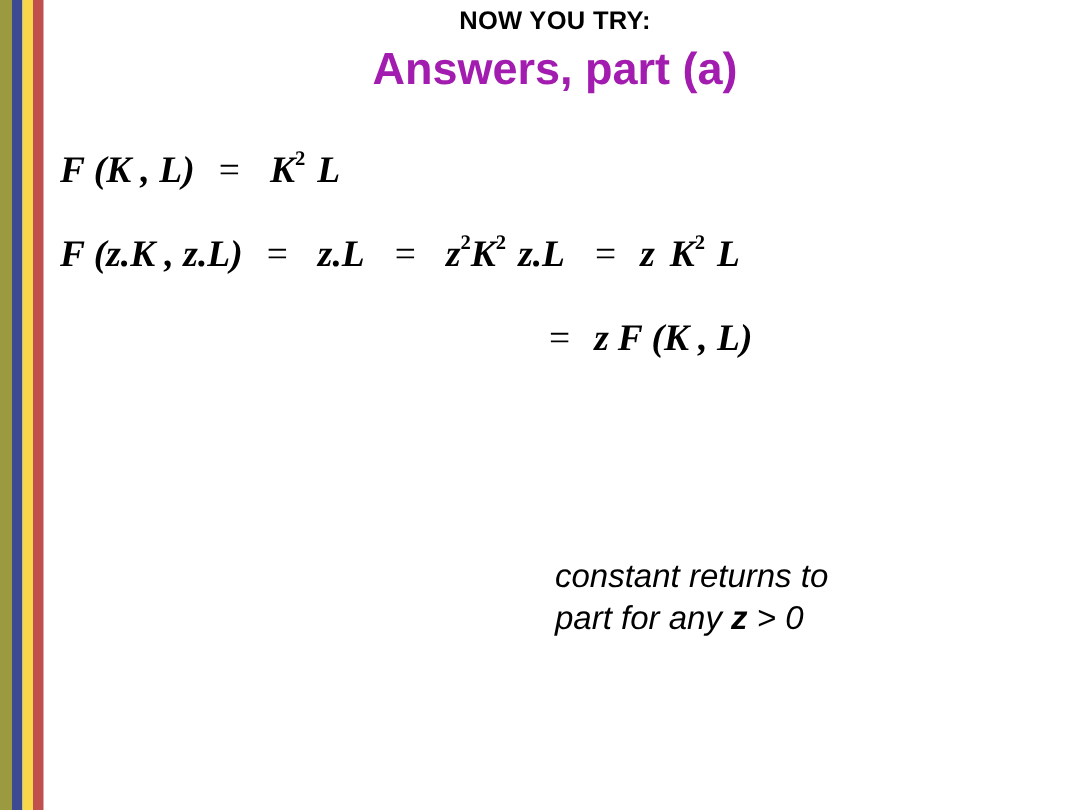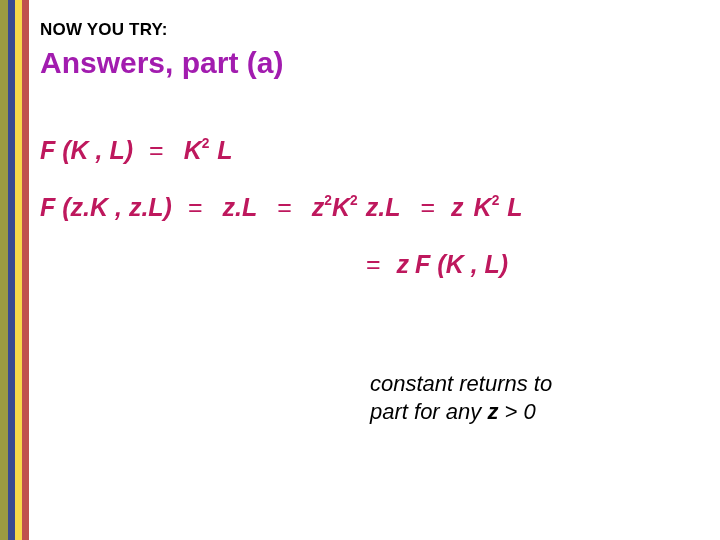--- a/index.html
+++ b/index.html
@@ -17,42 +17,43 @@
     height: 540px;
   }
   .stripe-olive { left: 0; width: 8px; background: #9c9a41; }
   .stripe-blue  { left: 8px; width: 7px; background: #3b4a91; }
   .stripe-yellow{ left: 15px; width: 7px; background: #f8d84a; }
   .stripe-red   { left: 22px; width: 7px; background: #c0504d; }
 
   .content {
     position: absolute;
     left: 40px;
-    top: 20px;
+    top: 4px;
     right: 20px;
+    text-align: center;
   }
   .kicker {
     font-family: Verdana, Arial, sans-serif;
     font-weight: bold;
     font-size: 17px;
     color: #000;
     letter-spacing: 0.2px;
   }
   .title {
     font-family: Verdana, Arial, sans-serif;
     font-weight: bold;
     font-size: 30px;
     color: #a21caf;
     margin-top: 6px;
   }
 
   .equations {
-    margin-top: 56px;
-    font-family: Liberation Sans, sans-serif;
-    color: #be185d;
+    margin-top: 36px;
+    font-family: Liberation Serif, serif;
+    color: #000000;
   }
 
   .row {
     display: flex;
     align-items: center;
     margin-bottom: 28px;
   }
   .lhs {
     font-weight: bold;
     font-style: italic;

